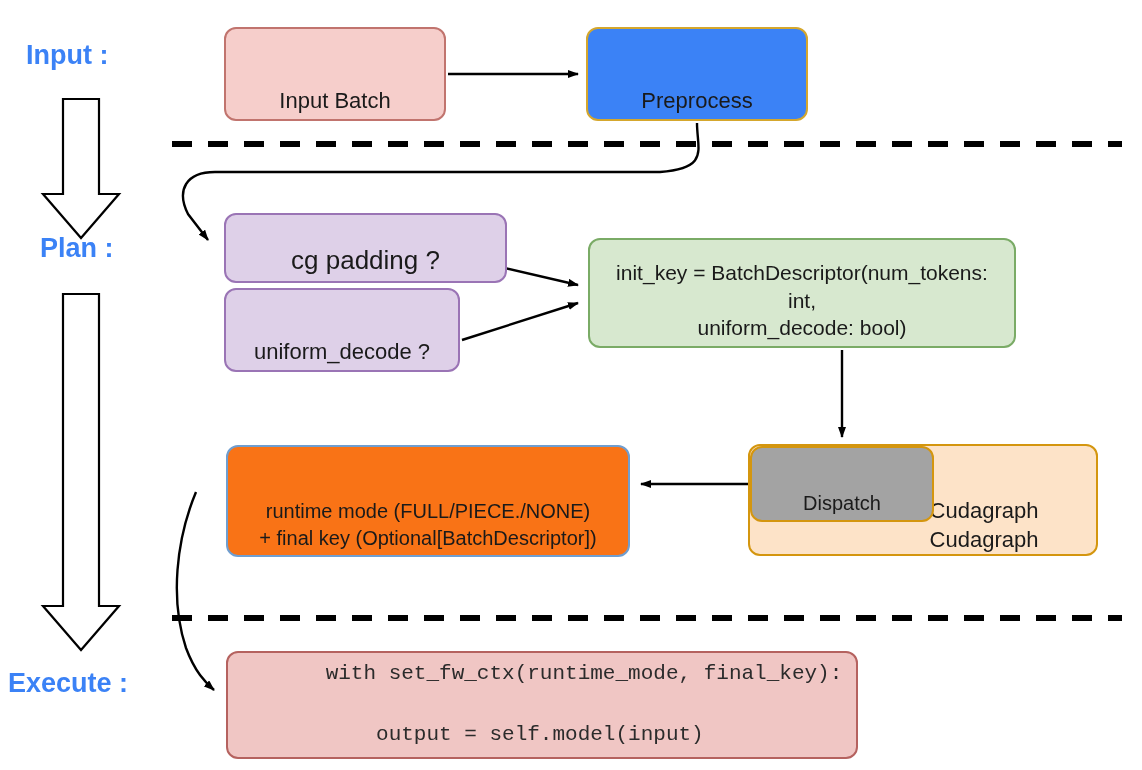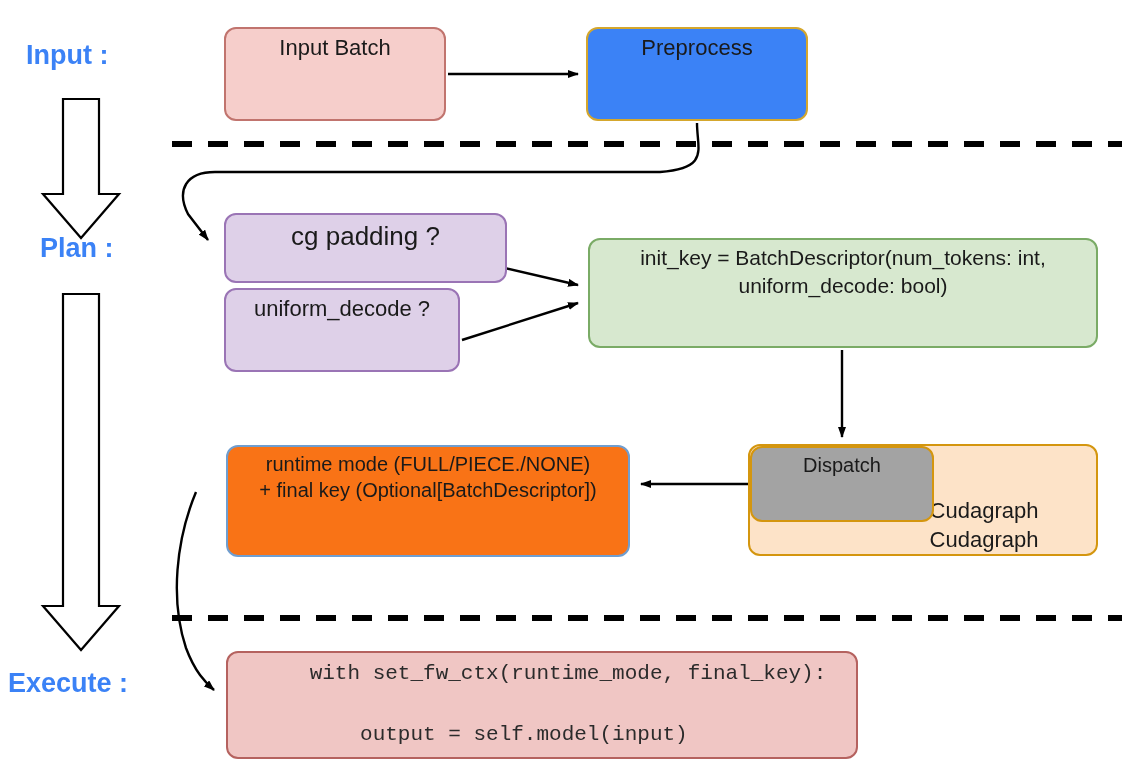--- a/index.html
+++ b/index.html
@@ -29,21 +29,21 @@
     white-space:nowrap;
     letter-spacing:0px;
   }
   .node{
     position:absolute;
     box-sizing:border-box;
     border-radius:12px;
     border-width:2px;
     border-style:solid;
     display:flex;
-    align-items:flex-start;
+    align-items:flex-end;
     justify-content:center;
     text-align:center;
     color:#1a1a1a;
     line-height:1.32;
     padding:4px 10px;
   }
   .n-input-batch{
     left:224px; top:27px; width:222px; height:94px;
     background:#f6cecb; border-color:#c1746e;
     font-size:22px;
@@ -57,21 +57,21 @@
     left:224px; top:213px; width:283px; height:70px;
     background:#ded0e8; border-color:#9a74b5;
     font-size:26px;
   }
   .n-uniform-decode{
     left:224px; top:288px; width:236px; height:84px;
     background:#ded0e8; border-color:#9a74b5;
     font-size:22px;
   }
   .n-init-key{
-    left:588px; top:238px; width:510px; height:110px;
+    left:588px; top:238px; width:428px; height:110px;
     background:#d7e8cf; border-color:#7aab66;
     font-size:21px;
   }
   .n-runtime-mode{
     left:226px; top:445px; width:404px; height:112px;
     background:#f97316; border-color:#6f9ed0;
     font-size:20px;
   }
   .n-cudagraph-dispatcher{
     left:748px; top:444px; width:350px; height:112px;
@@ -88,21 +88,21 @@
   .n-dispatch{
     left:750px; top:446px; width:184px; height:76px;
     background:#a3a3a3; border-color:#d4960f;
     font-size:20px;
   }
   .n-code{
     left:226px; top:651px; width:632px; height:108px;
     background:#f0c6c4; border-color:#b5625f;
     justify-content:flex-start;
     align-items:center;
-    padding-left:6px;
+    padding-left:22px;
   }
   .code-block{
     font-family:"Liberation Mono","DejaVu Sans Mono", monospace;
     font-size:21px;
     line-height:1.45;
     color:#2b2b2b;
     white-space:pre;
     text-align:left;
   }
   .lbl-input{ left:26px; top:40px; }

